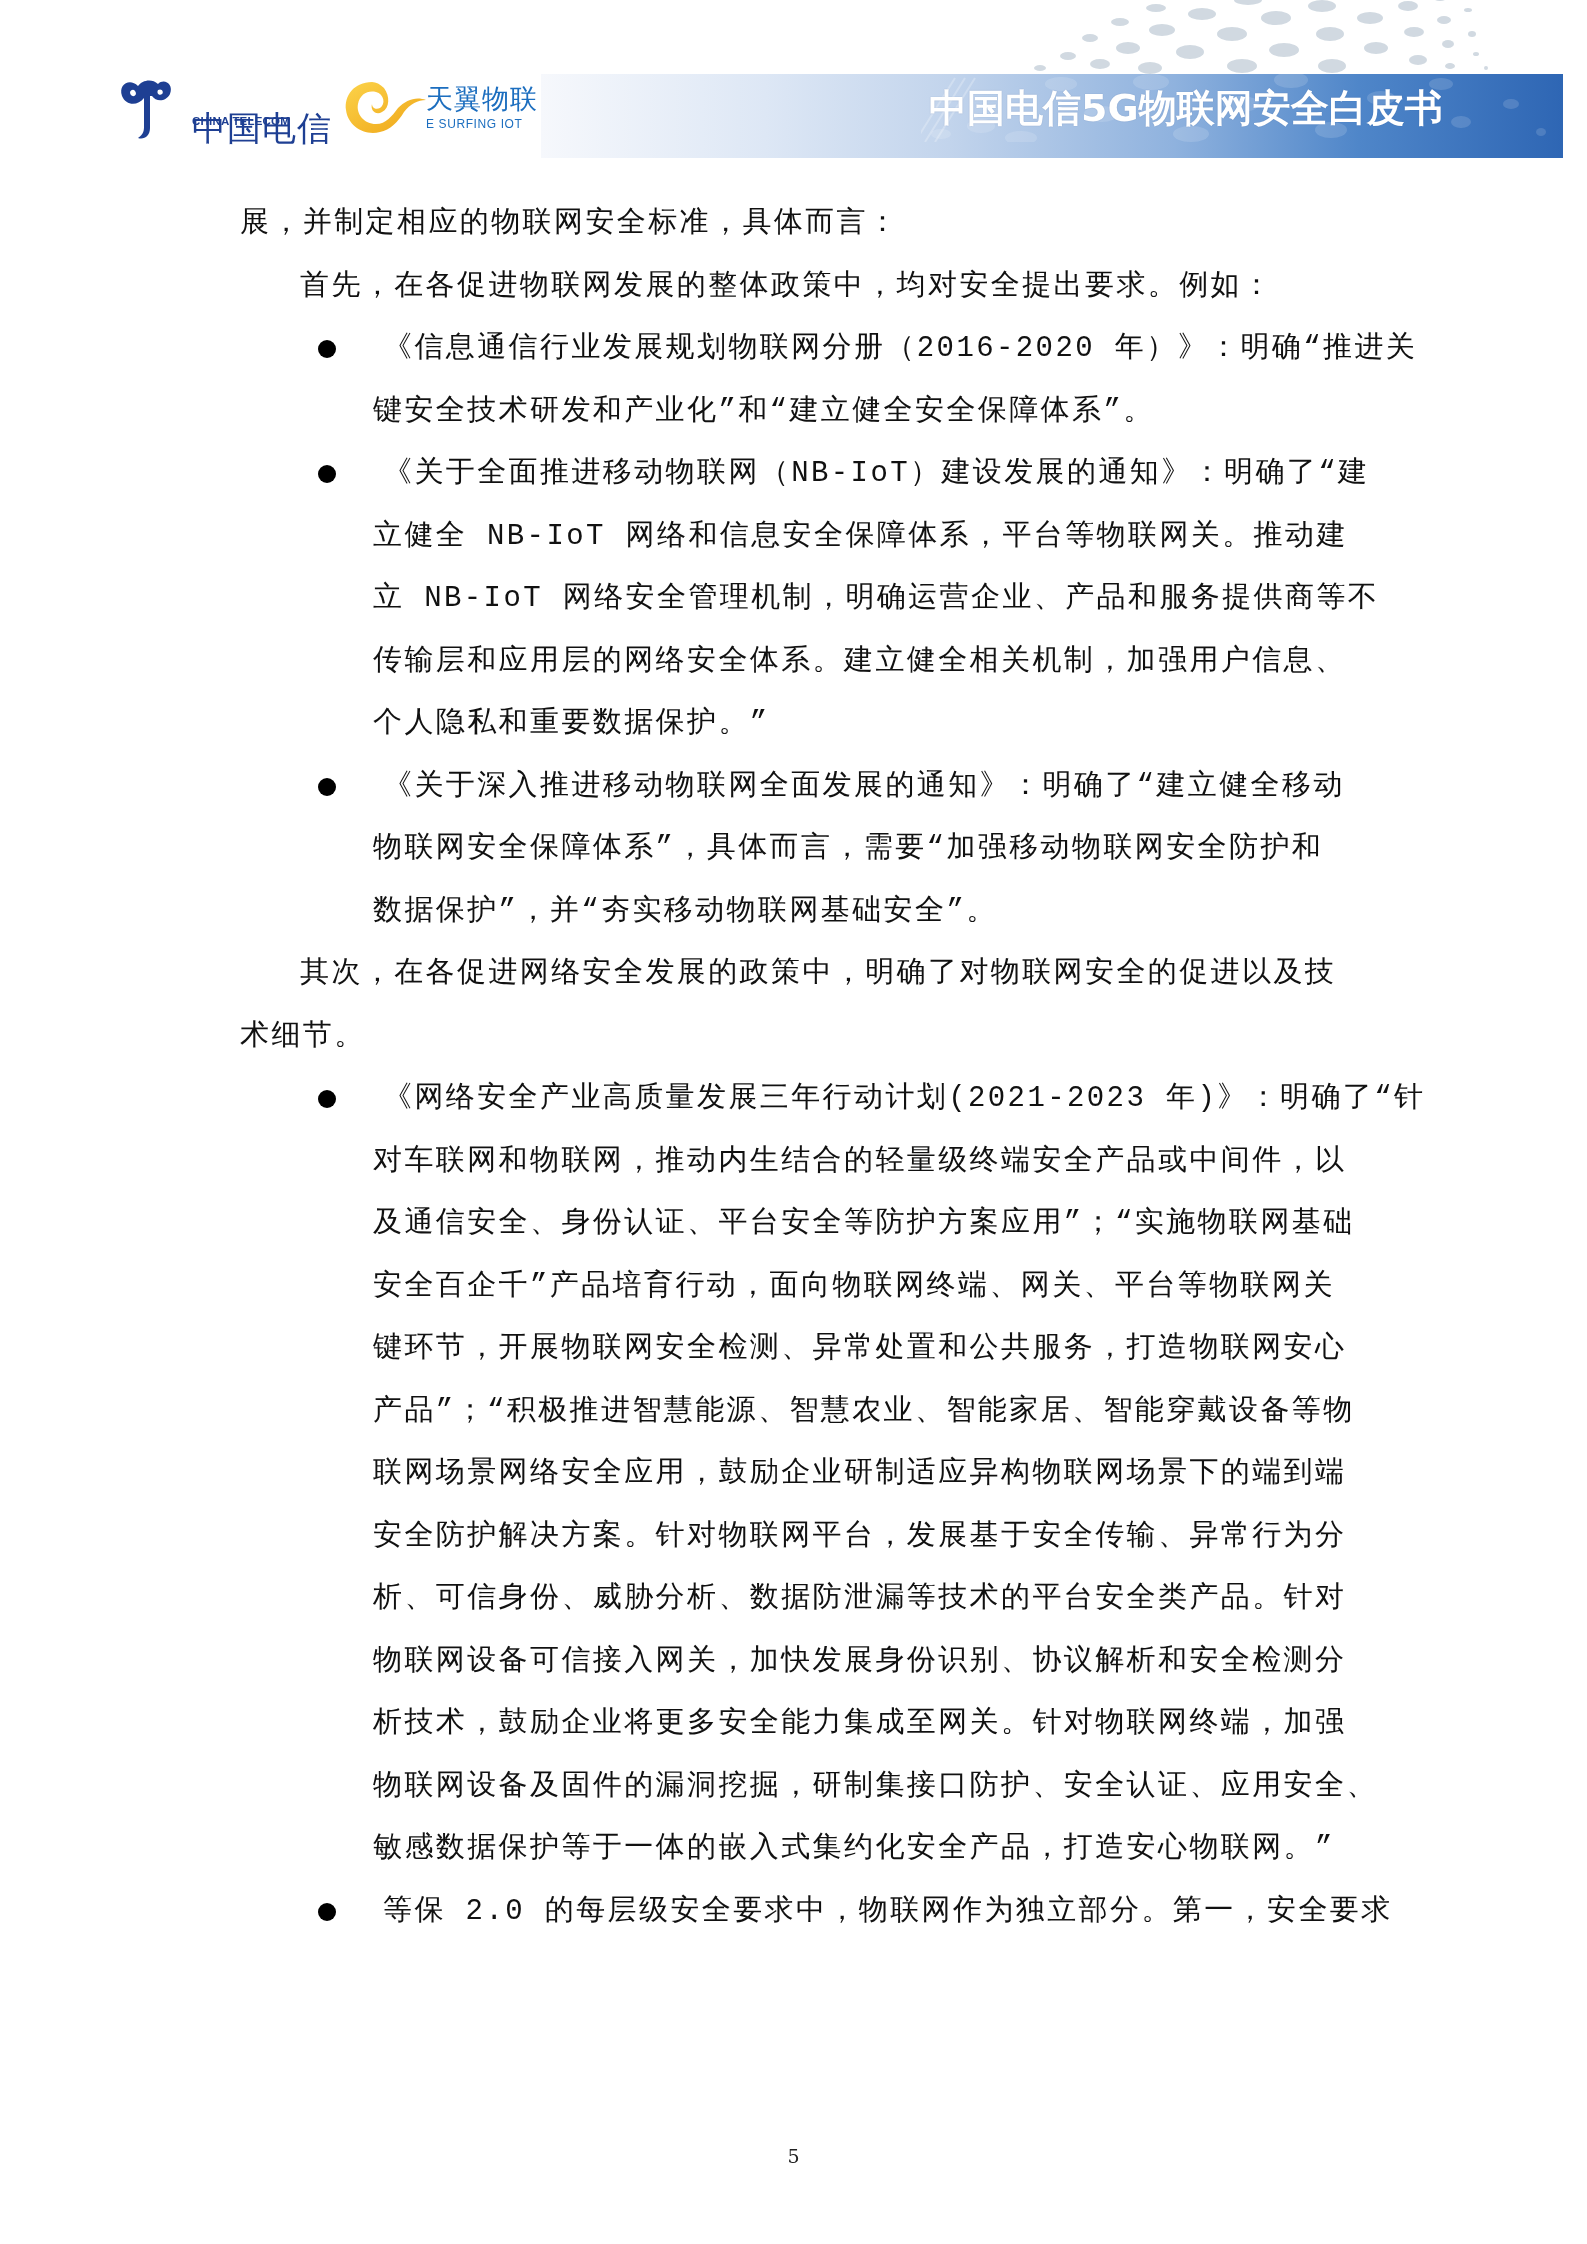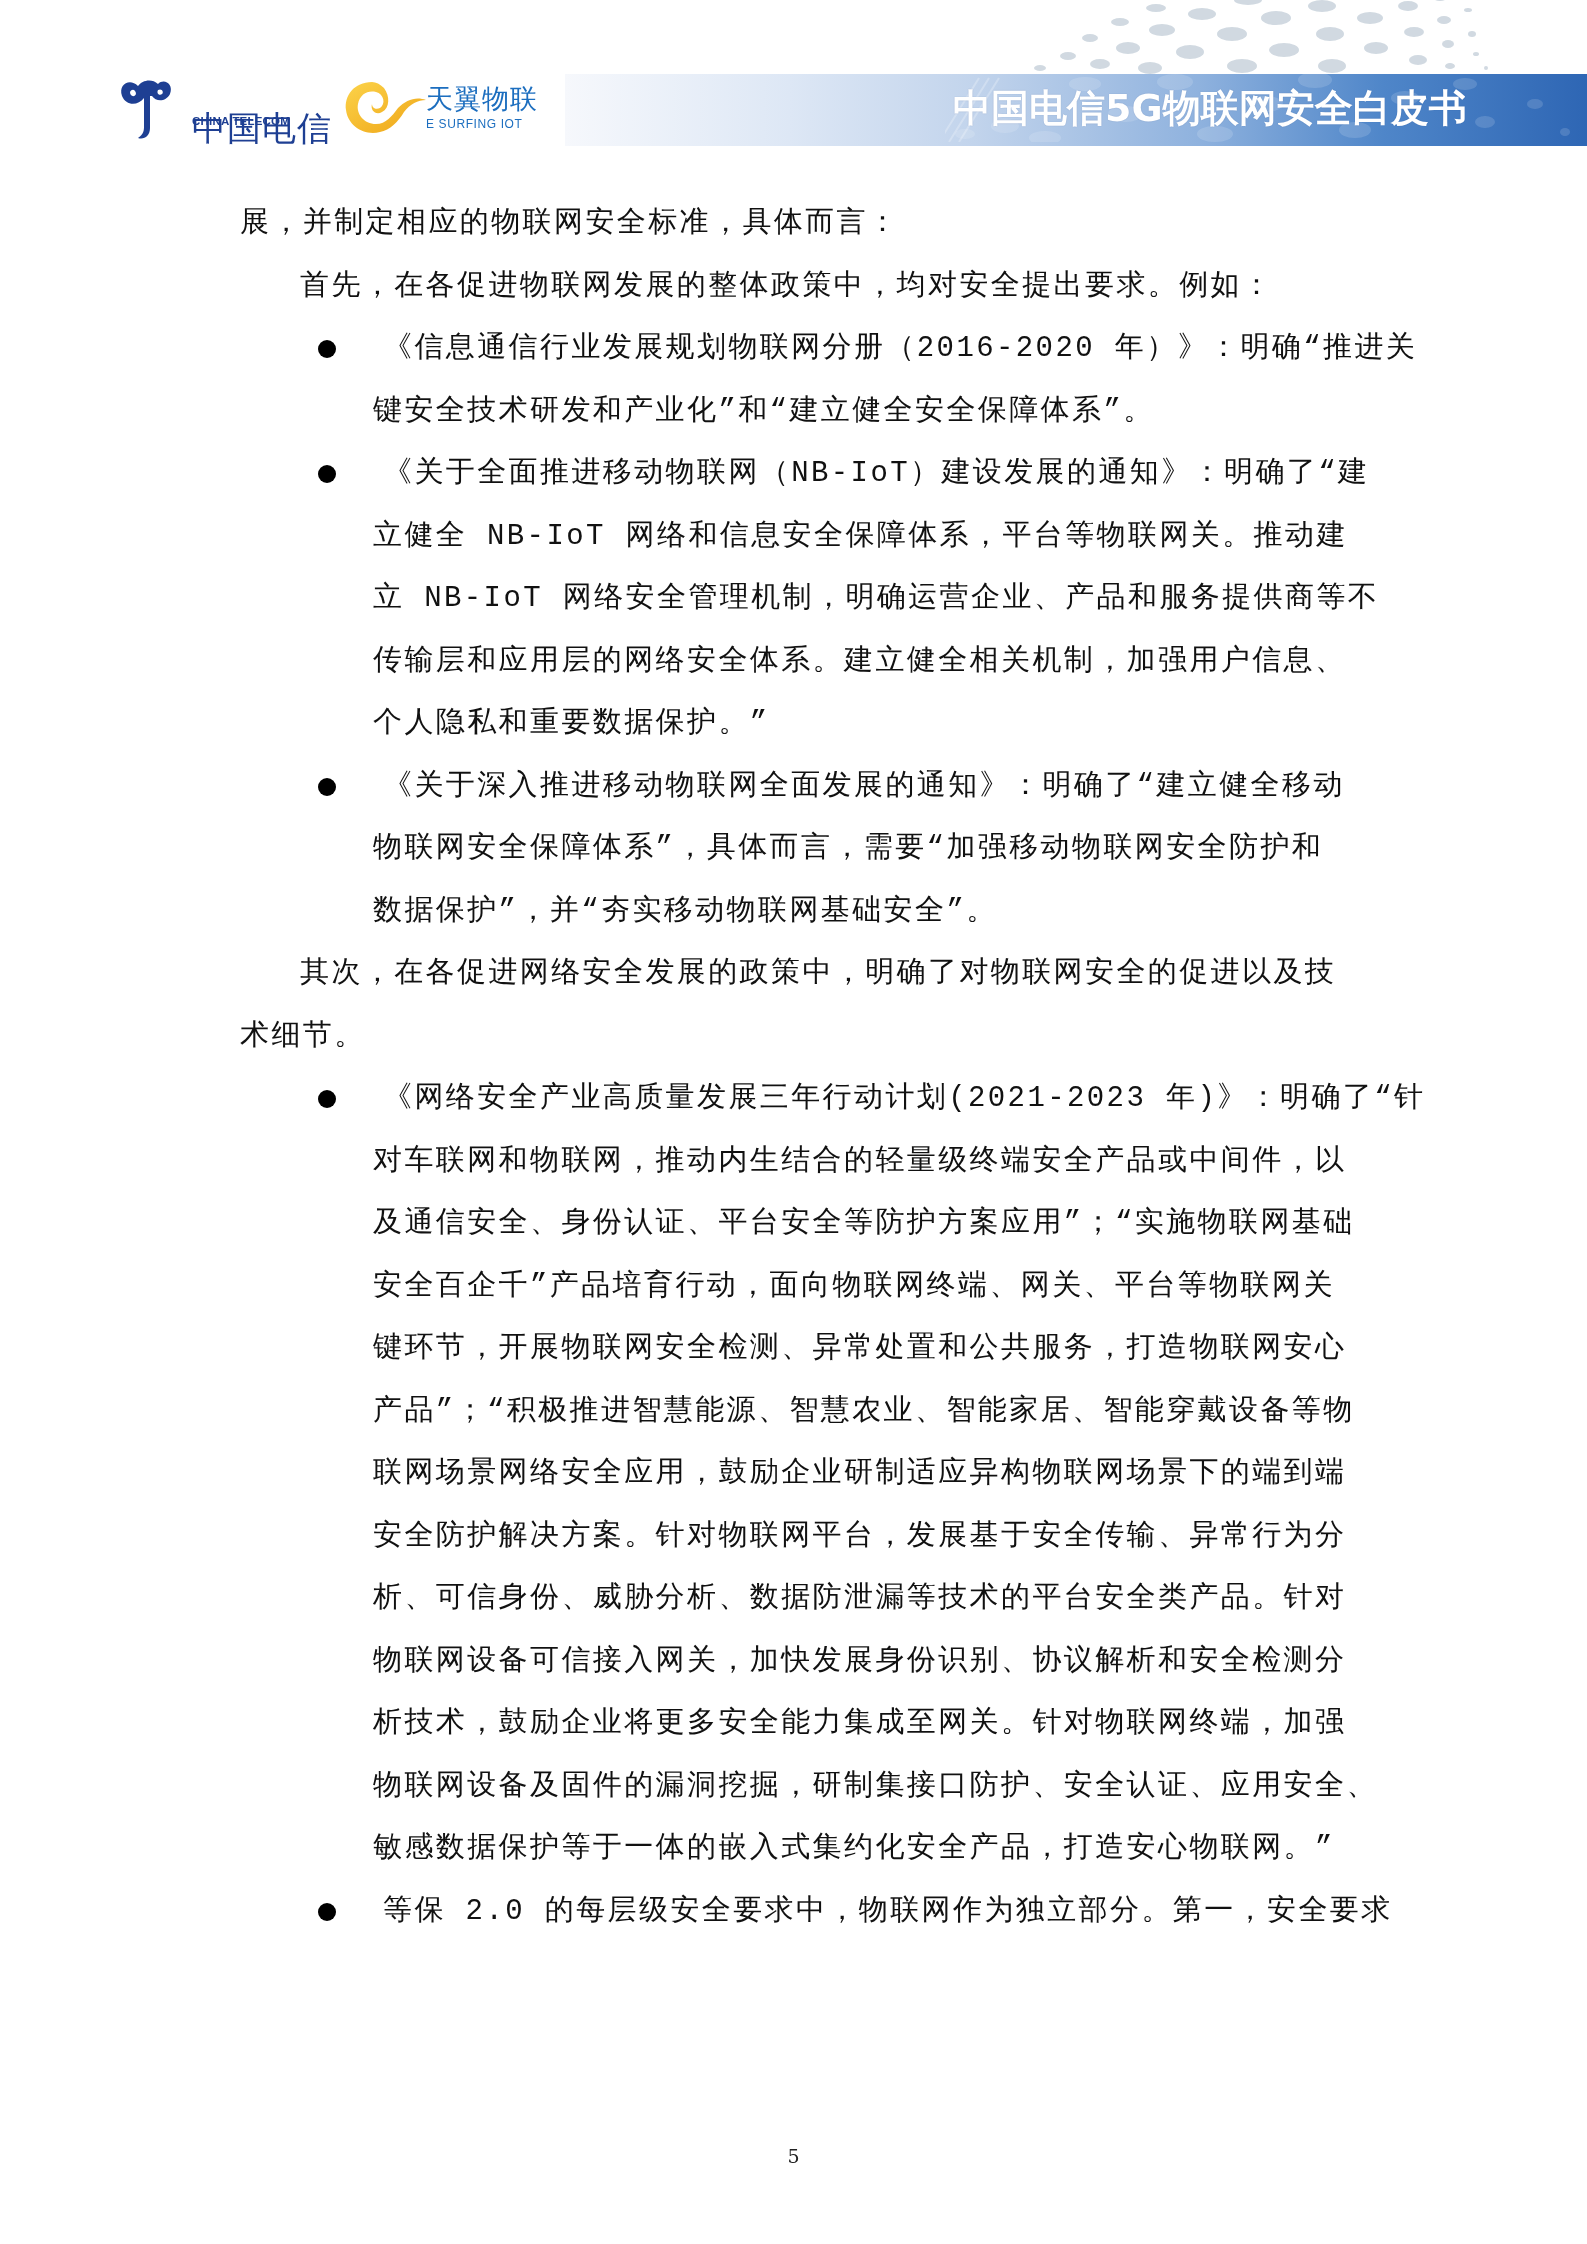--- a/index.html
+++ b/index.html
@@ -3,21 +3,21 @@
 <meta charset="utf-8">
 <style>
   html, body { margin: 0; padding: 0; background: #ffffff; }
   body { width: 1587px; height: 2244px; position: relative; overflow: hidden;
          font-family: "DejaVu Serif", "Liberation Serif", serif; color: #111; }
 
   
   .header { position: absolute; left: 0; top: 0; width: 1587px; height: 160px; }
   .globe { position: absolute; left: 980px; top: -6px; width: 560px; height: 82px; overflow: hidden; }
   .globe svg { display: block; }
-  .banner { position: absolute; left: 565px; top: 74px; width: 1022px; height: 72px;
+  .banner { position: absolute; left: 541px; top: 74px; width: 1022px; height: 84px;
             background: linear-gradient(90deg, #f6f8fc 0%, #dde7f5 22%, #c2d4ec 40%, #8fb2de 62%, #4f86c9 80%, #2e66b4 100%);
             overflow: hidden; text-align: center; }
   .banner-dots { position: absolute; left: 380px; top: 0; width: 650px; height: 68px; }
   .banner-title { position: absolute; left: 388px; top: 13px; font-family: "DejaVu Sans", "Liberation Sans", sans-serif;
                   font-weight: bold; font-size: 38px; line-height: 42px; color: #ffffff; letter-spacing: 0px;
                   white-space: nowrap; text-shadow: 0 0 1px rgba(0,40,110,0.3); }
 
   .logo-ct { position: absolute; left: 112px; top: 74px; height: 68px; width: 200px; }
   .logo-ct .mark { position: absolute; left: 4px; top: 2px; width: 58px; height: 64px; }
   .logo-ct .zh { position: absolute; left: 80px; top: 8px; font-family: "DejaVu Sans", sans-serif; font-weight: normal;

